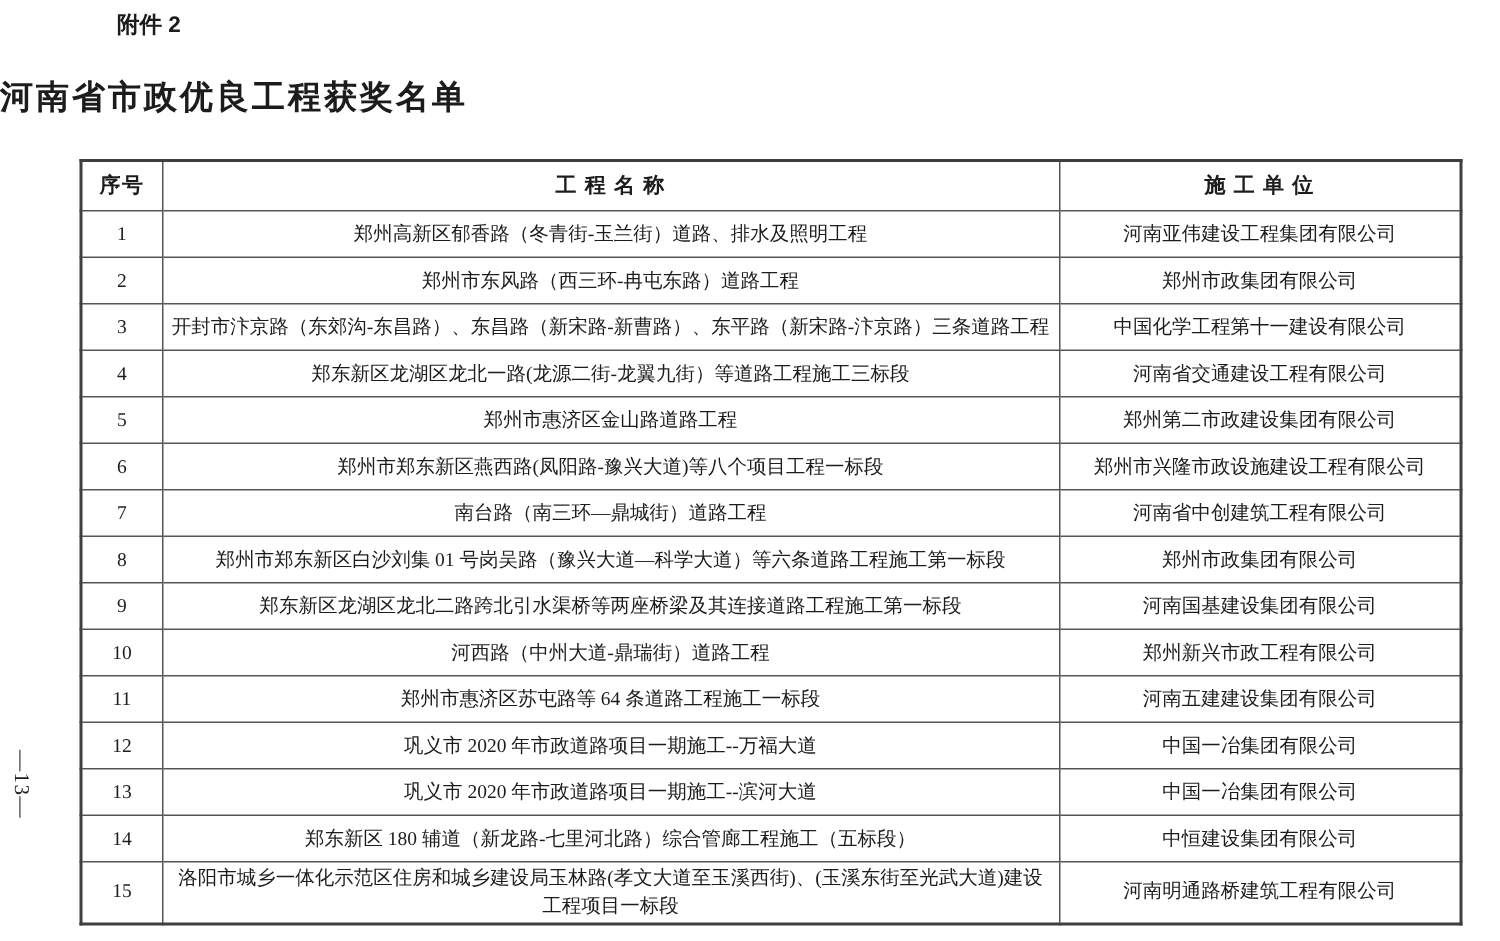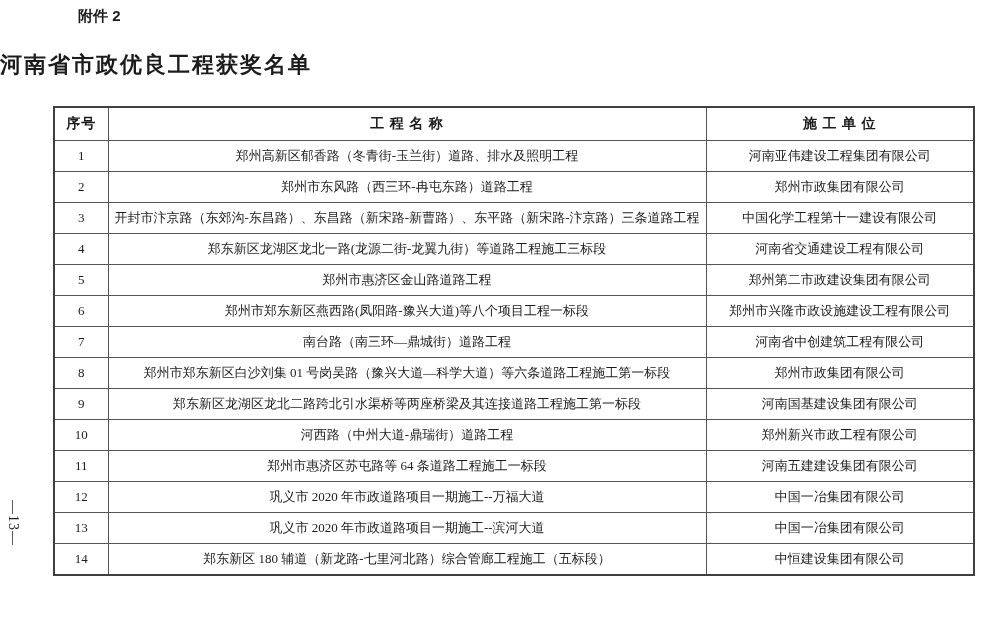--- a/index.html
+++ b/index.html
@@ -145,14 +145,19 @@
       <tr>
         <td class="cell-num">13</td>
         <td class="cell-name">巩义市 2020 年市政道路项目一期施工--滨河大道</td>
         <td class="cell-unit">中国一冶集团有限公司</td>
       </tr>
       <tr>
         <td class="cell-num">14</td>
         <td class="cell-name">郑东新区 180 辅道（新龙路-七里河北路）综合管廊工程施工（五标段）</td>
         <td class="cell-unit">中恒建设集团有限公司</td>
       </tr>
+      <tr>
+        <td class="cell-num">15</td>
+        <td class="cell-name">洛阳市城乡一体化示范区住房和城乡建设局玉林路(孝文大道至玉溪西街)、(玉溪东街至光武大道)建设工程项目一标段</td>
+        <td class="cell-unit">河南明通路桥建筑工程有限公司</td>
+      </tr>
     </tbody>
 </table>
 
 </body></html>

